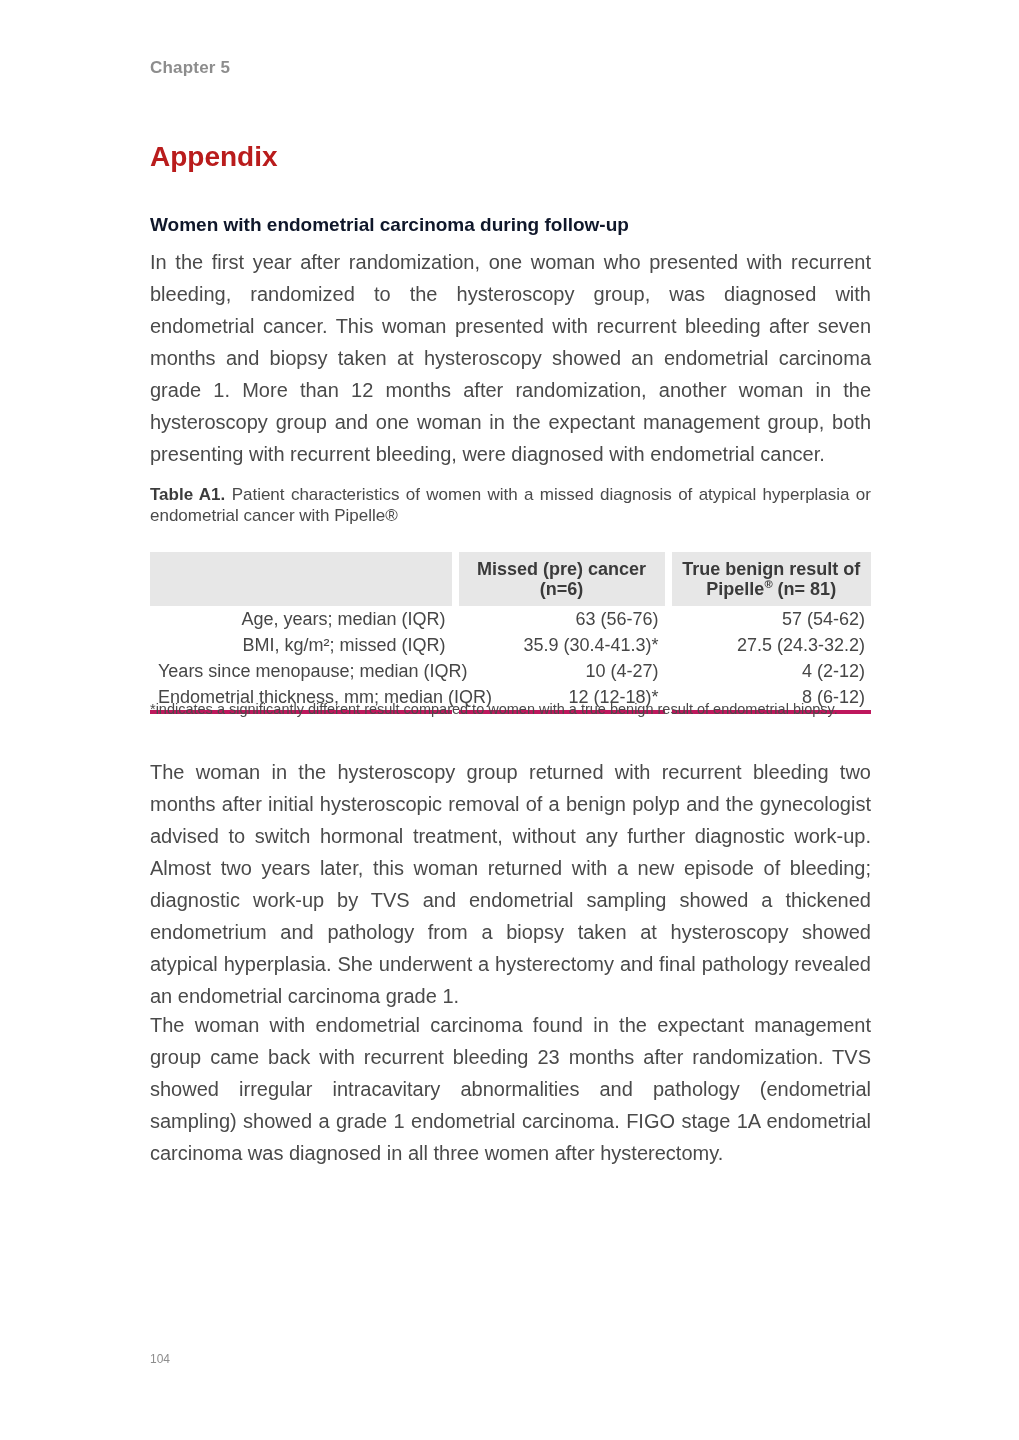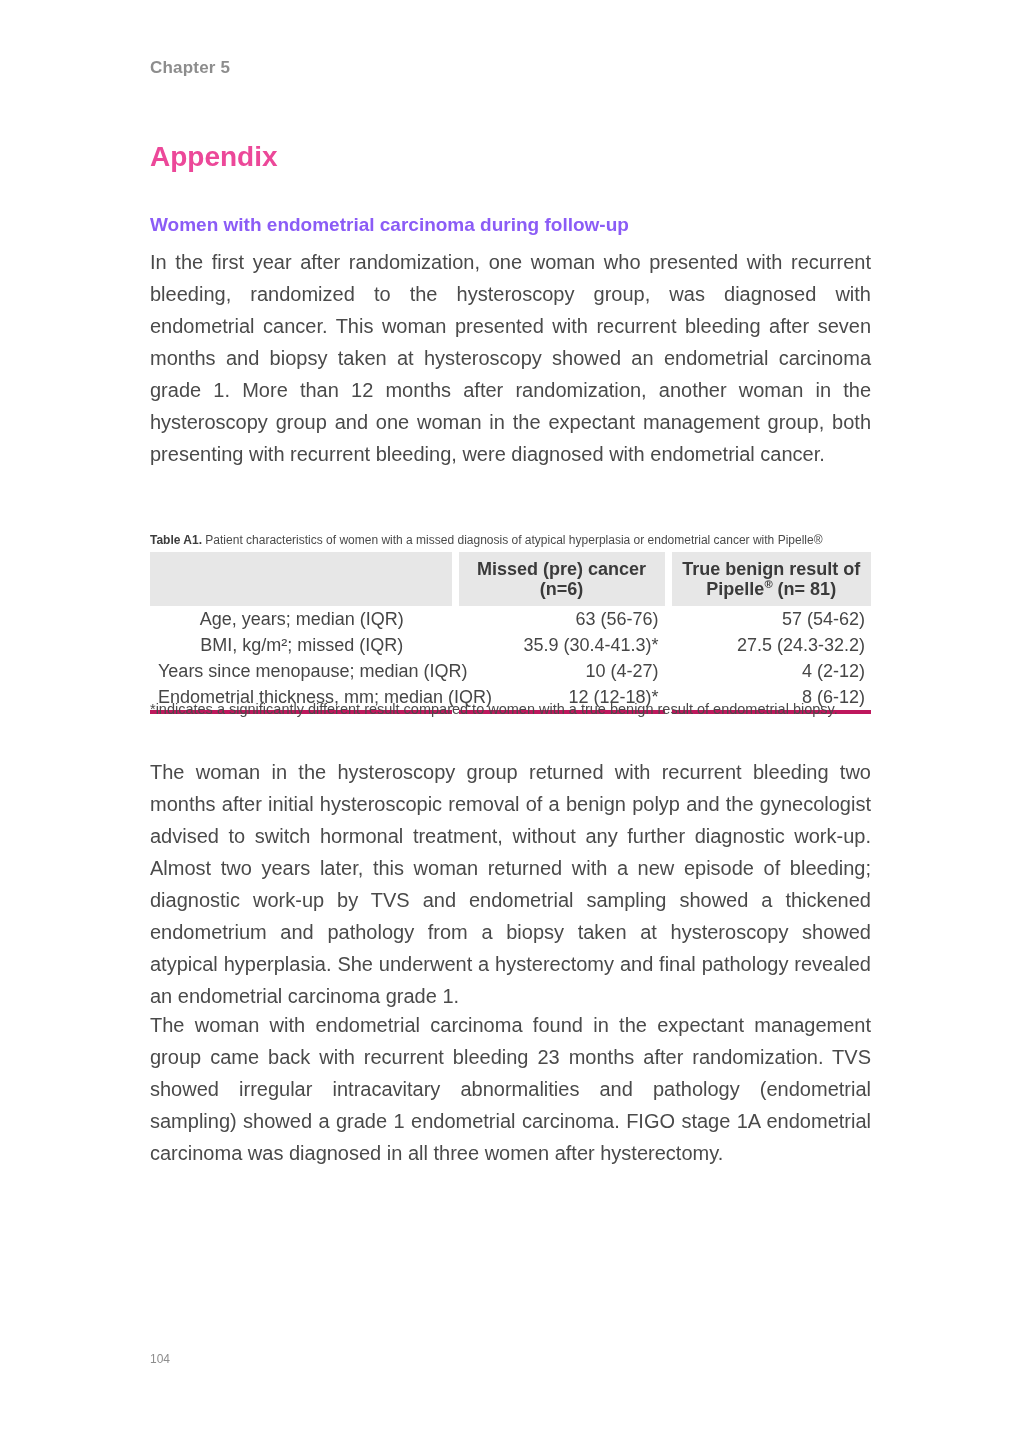--- a/index.html
+++ b/index.html
@@ -24,48 +24,48 @@
     font-size: 17px;
     font-weight: bold;
     color: #8d8d8d;
     letter-spacing: 0.2px;
   }
   .appendix-title {
     position: absolute;
     left: 150px; top: 141px;
     font-size: 28px;
     font-weight: bold;
-    color: #ec4899;
+    color: #b91c1c;
   }
   .section-heading {
     position: absolute;
     left: 150px; top: 214px;
     width: 721px;
     font-size: 19px;
     font-weight: bold;
-    color: #8b5cf6;
+    color: #0f172a;
   }
   .para {
     position: absolute;
     left: 150px;
     width: 721px;
     font-size: 20px;
     line-height: 32px;
     color: #4a4a4a;
     text-align: justify;
   }
   .para-1 { top: 246px; }
   .para-2 { top: 756px; }
   .para-3 { top: 1009px; }
 
   .table-caption {
     position: absolute;
-    left: 150px; top: 530px;
+    left: 150px; top: 484px;
     width: 721px;
-    font-size: 12px;
+    font-size: 17px;
     line-height: 21px;
     color: #4a4a4a;
     text-align: justify;
   }
   .table-caption b { color: #3c3c3c; }
 
   table.data-table {
     position: absolute;
     left: 150px; top: 552px;
     width: 721px;
@@ -93,21 +93,21 @@
     vertical-align: super;
     line-height: 0;
   }
   table.data-table td {
     padding: 2px 6px;
     height: 22px;
     text-align: right;
     vertical-align: middle;
     white-space: nowrap;
   }
-  table.data-table td:first-child { text-align: center; padding-left: 8px; margin-left: 31px; }
+  table.data-table td:first-child { text-align: right; padding-left: 8px; margin-left: 31px; }
   table.data-table .gap { border-left: 7px solid #ffffff; }
   table.data-table tr:last-child td { border-bottom: 4px solid #be185d; }
 
   .table-footnote {
     position: absolute;
     left: 150px; top: 701px;
     width: 724px;
     font-size: 14.5px;
     color: #4a4a4a;
     white-space: nowrap;

